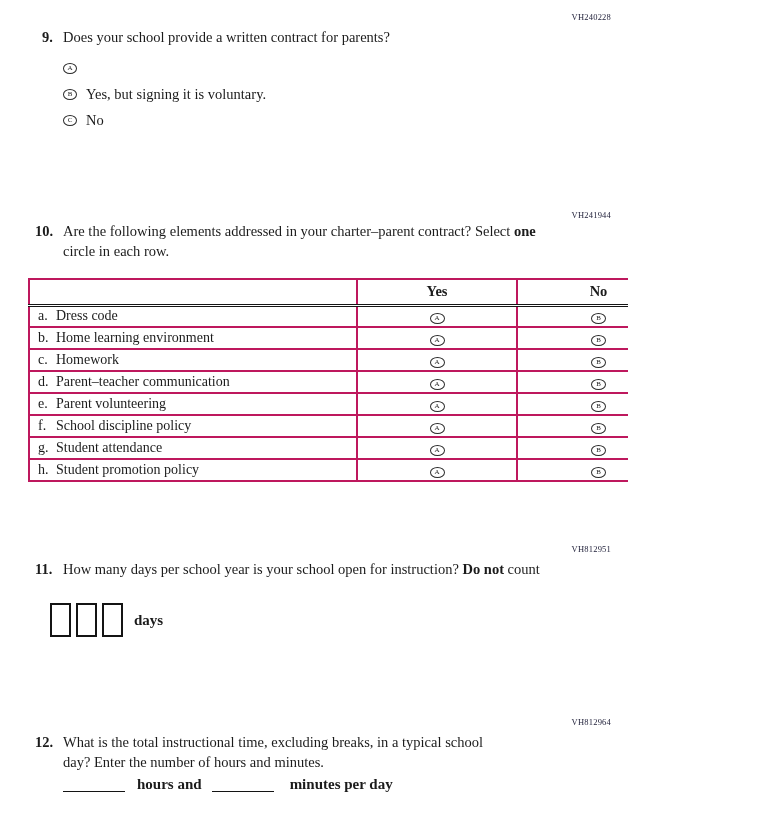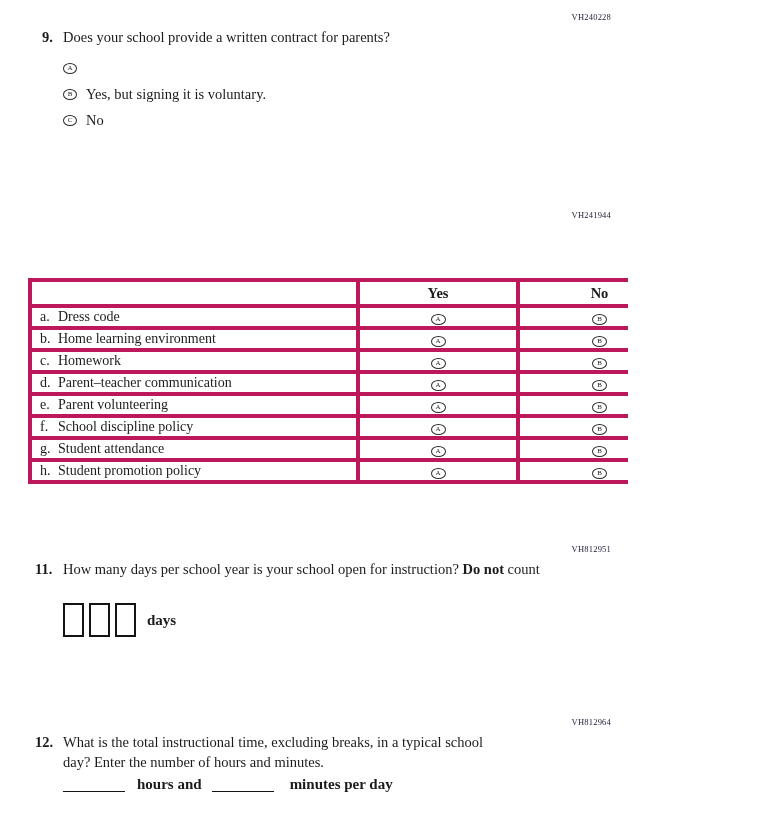--- a/index.html
+++ b/index.html
@@ -32,36 +32,36 @@
   .options { position:absolute; left:63px; }
   .option { display:flex; align-items:center; height:26px; }
   .option .bubble { width:14px; margin-right:9px; }
   .olabel { font-size:14.5px; white-space:nowrap; }
 
   table.qtable {
     position:absolute; top:278px; left:28px; width:707px;
     border-collapse:collapse; table-layout:fixed;
     border:2px solid #151515;
   }
-  table.qtable th, table.qtable td { border:4px solid #be185d; }
+  table.qtable th, table.qtable td { border:2px solid #be185d; }
   table.qtable thead th {
     height:26px; font-size:14.5px; font-weight:700; text-align:center;
     border-bottom:3px double #151515;
   }
   table.qtable tbody td { height:22px; font-size:14px; }
   td.lbl { padding-left:8px; white-space:nowrap; }
   td.lbl .prefix { display:inline-block; width:18px; }
   td.ctr { text-align:center; }
   .codecol { border-left:2px solid #151515 !important; }
   td.codecell {
     font-size:8px; text-align:center; color:#23233c; padding:0 2px;
     white-space:nowrap; overflow:hidden;
   }
 
-  .boxes-row { position:absolute; top:603px; left:63px; display:flex; align-items:center;text-align:right; }
+  .boxes-row { position:absolute; top:603px; left:50px; display:flex; align-items:center;text-align:right; }
   .dbox { width:21px; height:34px; border:2.5px solid #141414; margin-right:5px; background:#fff; }
   .unit-label { font-weight:700; font-size:15px; margin-left:6px; }
 
   .fill-row { position:absolute; top:774px; left:63px; font-size:15px; white-space:nowrap; }
   .blank {
     display:inline-block; width:62px; height:15px;
     border-bottom:1.5px solid #141414;
     position:relative; top:3px;
   }
   .fill-row .bld { margin:8px 10px 0 12px; }
@@ -95,20 +95,27 @@
       <div class="option">
       <span class="bubble">
           <span>C</span>
         </span>
       <span class="olabel">No</span>
     </div>
     </div>
 
   <div class="code" style="top:210px">VH241944</div>
 
+  <div class="qrow" style="top:222px; left:35px">
+    <span class="qnum" style="width:28px">10.</span>
+    <span>
+      <span class="qline"><span>Are the following elements addressed in your charter–parent contract? Select </span><span class="bld">one</span></span><br>
+      <span class="qline">circle in each row.</span>
+    </span>
+  </div>
 
   <table class="qtable">
     <colgroup>
       <col style="width:328px">
       <col style="width:160px">
       <col style="width:163px">
       <col style="width:56px">
     </colgroup>
     <thead>
       <tr>

